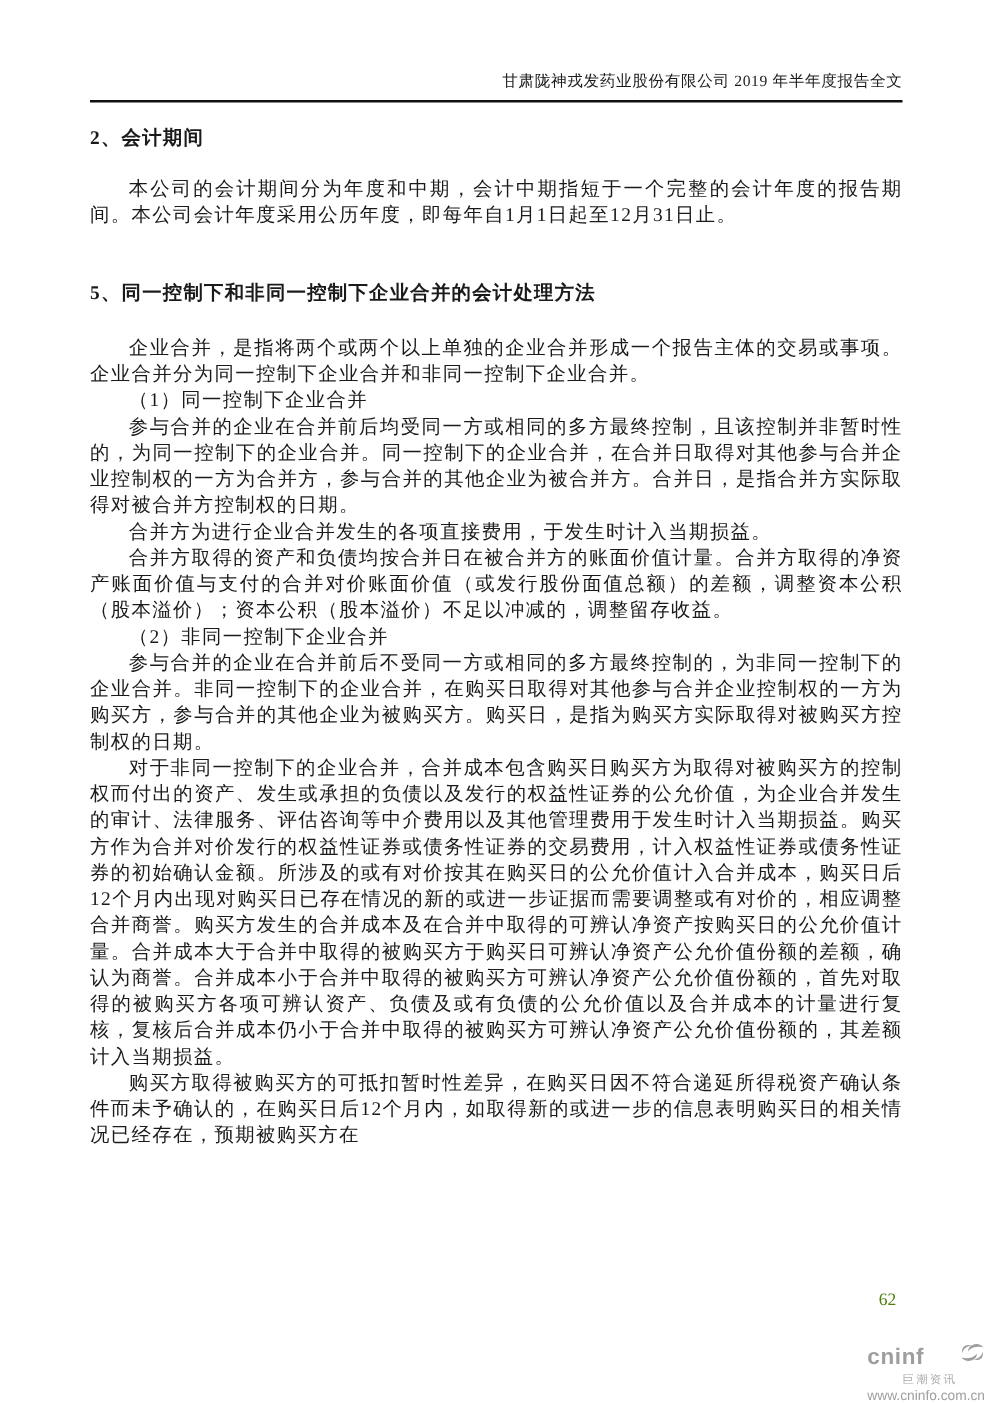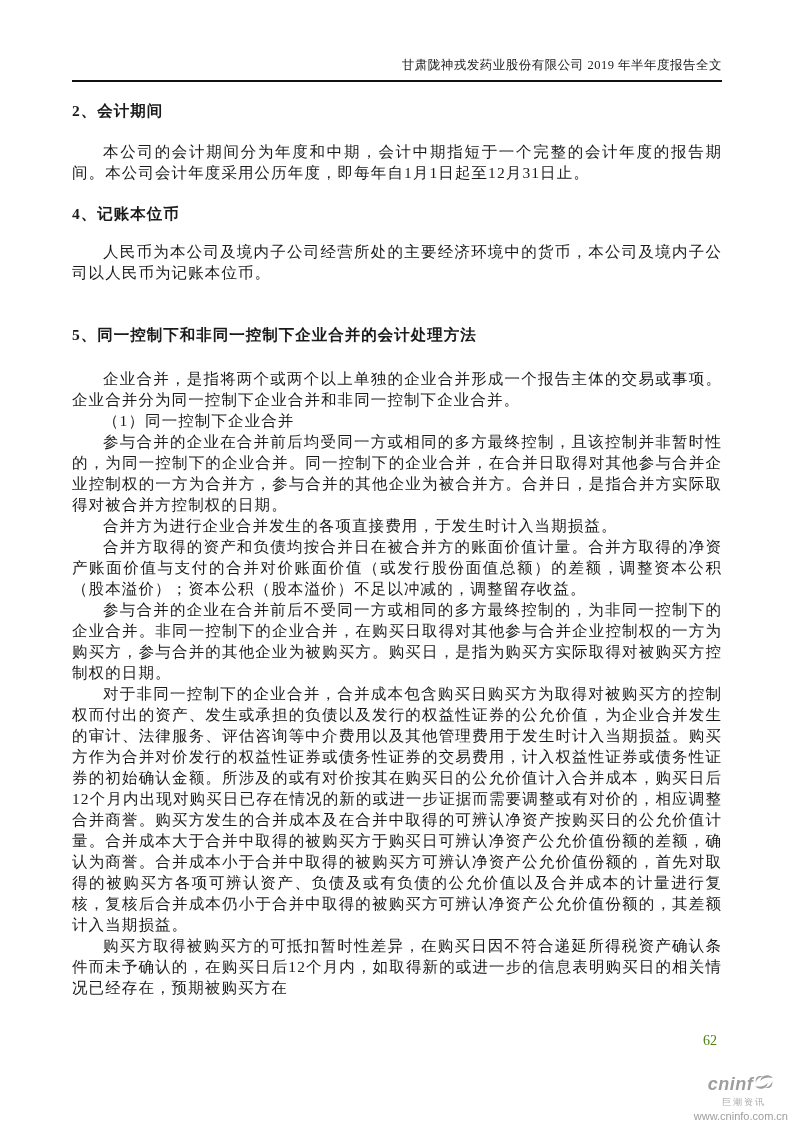--- a/index.html
+++ b/index.html
@@ -56,23 +56,22 @@
   }
   .logo {
     position: absolute;
     top: 1072px; right: 5px;
     color: #a0a0a0;
     text-align: right;
   }
   .logo-row {
     display: flex;
     align-items: center;
-    justify-content: center;
+    justify-content: space-between;
     gap: 1px;
-    font-style: italic;
   }
   .logo-brand {
     font-family: "Liberation Sans", sans-serif;
     font-weight: bold;
     font-size: 18px;
     line-height: 18px;
     color: #9e9e9e;
     letter-spacing: 0.5px;
   }
   .logo-cn {
@@ -102,32 +101,29 @@
   <div class="header-rule"></div>
 
   <div class="content">
 
     <section class="sec-0">
       <h2>2、会计期间</h2>
       <p>本公司的会计期间分为年度和中期，会计中期指短于一个完整的会计年度的报告期间。本公司会计年度采用公历年度，即每年自1月1日起至12月31日止。</p>
     </section>
 
 
-    <section class="sec-2">
-      <h2>4、记账本位币</h2>
-      <p>人民币为本公司及境内子公司经营所处的主要经济环境中的货币，本公司及境内子公司以人民币为记账本位币。</p>
-    </section>
 
     <section class="sec-3">
       <h2>5、同一控制下和非同一控制下企业合并的会计处理方法</h2>
       <p>企业合并，是指将两个或两个以上单独的企业合并形成一个报告主体的交易或事项。企业合并分为同一控制下企业合并和非同一控制下企业合并。</p>
       <p>（1）同一控制下企业合并</p>
       <p>参与合并的企业在合并前后均受同一方或相同的多方最终控制，且该控制并非暂时性的，为同一控制下的企业合并。同一控制下的企业合并，在合并日取得对其他参与合并企业控制权的一方为合并方，参与合并的其他企业为被合并方。合并日，是指合并方实际取得对被合并方控制权的日期。</p>
       <p>合并方为进行企业合并发生的各项直接费用，于发生时计入当期损益。</p>
       <p>合并方取得的资产和负债均按合并日在被合并方的账面价值计量。合并方取得的净资产账面价值与支付的合并对价账面价值（或发行股份面值总额）的差额，调整资本公积（股本溢价）；资本公积（股本溢价）不足以冲减的，调整留存收益。</p>
+      <p>（2）非同一控制下企业合并</p>
       <p>参与合并的企业在合并前后不受同一方或相同的多方最终控制的，为非同一控制下的企业合并。非同一控制下的企业合并，在购买日取得对其他参与合并企业控制权的一方为购买方，参与合并的其他企业为被购买方。购买日，是指为购买方实际取得对被购买方控制权的日期。</p>
       <p>对于非同一控制下的企业合并，合并成本包含购买日购买方为取得对被购买方的控制权而付出的资产、发生或承担的负债以及发行的权益性证券的公允价值，为企业合并发生的审计、法律服务、评估咨询等中介费用以及其他管理费用于发生时计入当期损益。购买方作为合并对价发行的权益性证券或债务性证券的交易费用，计入权益性证券或债务性证券的初始确认金额。所涉及的或有对价按其在购买日的公允价值计入合并成本，购买日后12个月内出现对购买日已存在情况的新的或进一步证据而需要调整或有对价的，相应调整合并商誉。购买方发生的合并成本及在合并中取得的可辨认净资产按购买日的公允价值计量。合并成本大于合并中取得的被购买方于购买日可辨认净资产公允价值份额的差额，确认为商誉。合并成本小于合并中取得的被购买方可辨认净资产公允价值份额的，首先对取得的被购买方各项可辨认资产、负债及或有负债的公允价值以及合并成本的计量进行复核，复核后合并成本仍小于合并中取得的被购买方可辨认净资产公允价值份额的，其差额计入当期损益。</p>
       <p>购买方取得被购买方的可抵扣暂时性差异，在购买日因不符合递延所得税资产确认条件而未予确认的，在购买日后12个月内，如取得新的或进一步的信息表明购买日的相关情况已经存在，预期被购买方在</p>
     </section>
 
   </div>
 
   <div class="page-number">62</div>
 
   <div class="logo">

